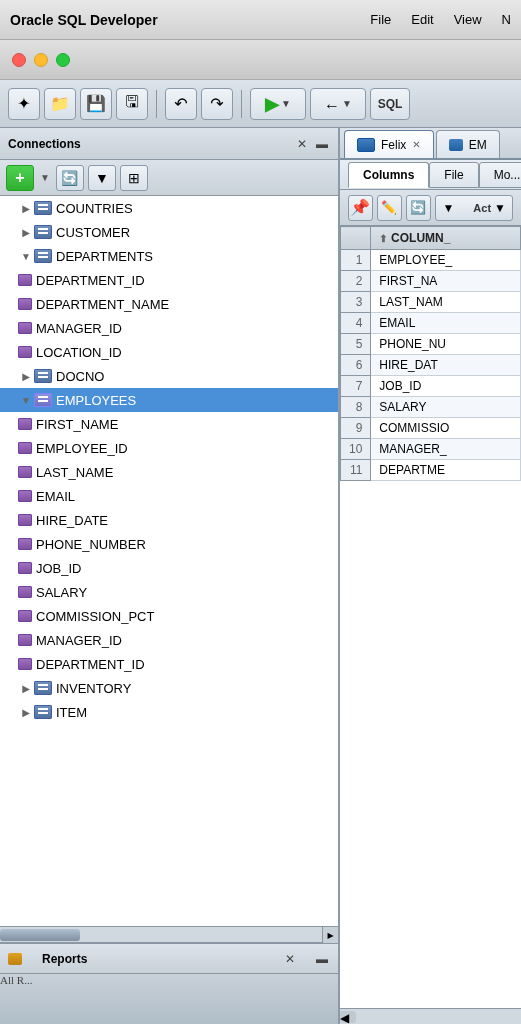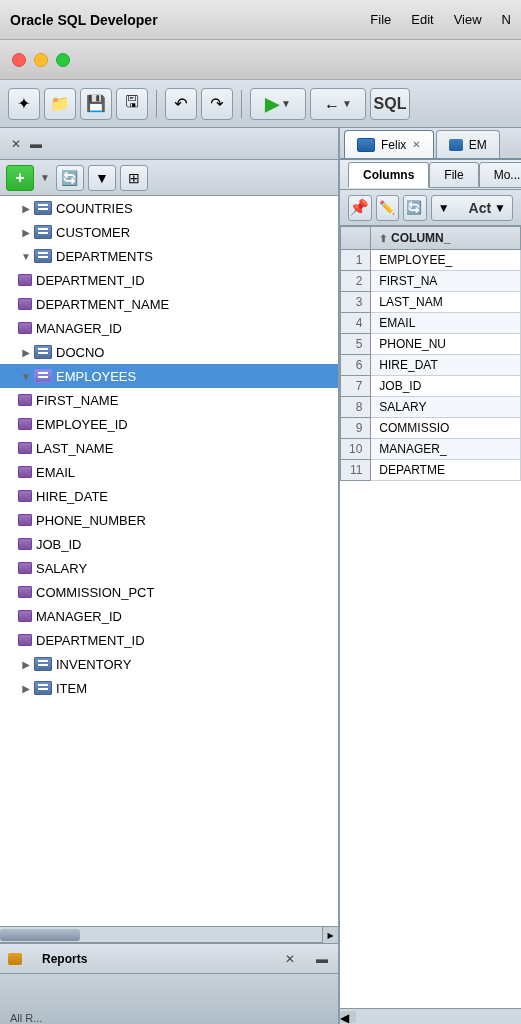--- a/index.html
+++ b/index.html
@@ -324,21 +324,21 @@
       border-radius: 3px;
       border: 1px solid #8a9aaa;
       background: linear-gradient(to bottom, #f0f4f8, #d8e0e8);
       display: flex;
       align-items: center;
       justify-content: center;
       cursor: pointer;
       font-size: 13px;
     }
     .action-label {
-      font-size: 14px;
+      font-size: 11px;
       font-weight: bold;
       color: #333;
       margin-left: 16px;
     }
     .action-dropdown {
       display: flex;
       align-items: center;
       border: 1px solid #8a9aaa;
       border-radius: 3px;
       background: linear-gradient(to bottom, #f0f4f8, #d8e0e8);
@@ -465,28 +465,29 @@
   <div class="toolbar-btn">↷</div>
   <div class="toolbar-separator"></div>
   <div class="toolbar-btn-wide">
     <span style="color:#22aa22; font-size:18px; font-weight:bold;">▶</span>
     <span style="font-size:10px; color:#444;">▼</span>
   </div>
   <div class="toolbar-btn-wide">
     <span style="font-size:16px;">←</span>
     <span style="font-size:10px; color:#444;">▼</span>
   </div>
-  <div class="toolbar-btn" style="width:40px; font-size:16px; font-weight:bold; color:#333; background: linear-gradient(to bottom,#f0f4f8,#d8e0e8);">SQL</div>
+  <div class="toolbar-btn" style="width:40px; font-size:12px; font-weight:bold; color:#333; background: linear-gradient(to bottom,#f0f4f8,#d8e0e8);">SQL</div>
 </div>
 
 <div class="main-content">
 
   <div class="left-panel">
 
     <div class="connections-header">
+      <span class="connections-title">Connections</span>
       <div class="conn-icon-btn">✕</div>
       <div class="conn-icon-btn">▬</div>
     </div>
 
     <div class="conn-toolbar">
       <div class="conn-btn conn-btn-green">+</div>
       <div style="font-size:10px; color:#555; margin: 0 2px;">▼</div>
       <div class="conn-btn">🔄</div>
       <div class="conn-btn">▼</div>
       <div class="conn-btn">⊞</div>
@@ -520,20 +521,25 @@
       <div class="tree-item tree-indent-3">
         <span class="tree-expand" style="visibility:hidden">▶</span>
         <span class="tree-col-icon"></span>
         <span class="tree-label">DEPARTMENT_NAME</span>
       </div>
       <div class="tree-item tree-indent-3">
         <span class="tree-expand" style="visibility:hidden">▶</span>
         <span class="tree-col-icon"></span>
         <span class="tree-label">MANAGER_ID</span>
       </div>
+      <div class="tree-item tree-indent-3">
+        <span class="tree-expand" style="visibility:hidden">▶</span>
+        <span class="tree-col-icon"></span>
+        <span class="tree-label">LOCATION_ID</span>
+      </div>
 
       <div class="tree-item tree-indent-1">
         <span class="tree-expand">▶</span>
         <span class="tree-table-icon"></span>
         <span class="tree-label">DOCNO</span>
       </div>
 
       <div class="tree-item tree-indent-1 selected">
         <span class="tree-expand">▼</span>
         <span class="tree-table-icon" style="border-color:#8080ff; background: linear-gradient(to bottom,#9090e0,#7070c0);"></span>
@@ -615,21 +621,21 @@
       <div style="position:absolute; right:0; top:0; width:16px; height:16px; background:#c8d0d8; border-left:1px solid #8a97a3; display:flex; align-items:center; justify-content:center; cursor:pointer; font-size:8px;">▶</div>
     </div>
 
     <div class="reports-header">
       <span style="width:14px; height:12px; background:linear-gradient(to bottom,#e0a020,#c08010); border-radius:2px; display:inline-block; margin-right:4px;"></span>
       <span class="reports-title">Reports</span>
       <div class="conn-icon-btn">✕</div>
       <div class="conn-icon-btn">▬</div>
     </div>
 
-    <div style="height:50px; background: linear-gradient(to bottom, #c8d0d8,#b0bec8); display:flex; align-items:flex-end; padding:0 10px;">
+    <div style="height:50px; background: linear-gradient(to bottom, #c8d0d8,#b0bec8); display:flex; align-items:flex-start; padding:0 0;font-family:Liberation Serif, serif;">
       <span style="font-size:11px; color:#444;">All R...</span>
     </div>
 
   </div>
 
   <div class="right-panel">
 
     <div class="tab-bar">
       <div class="tab active">
         <span class="felix-db-icon"></span>

